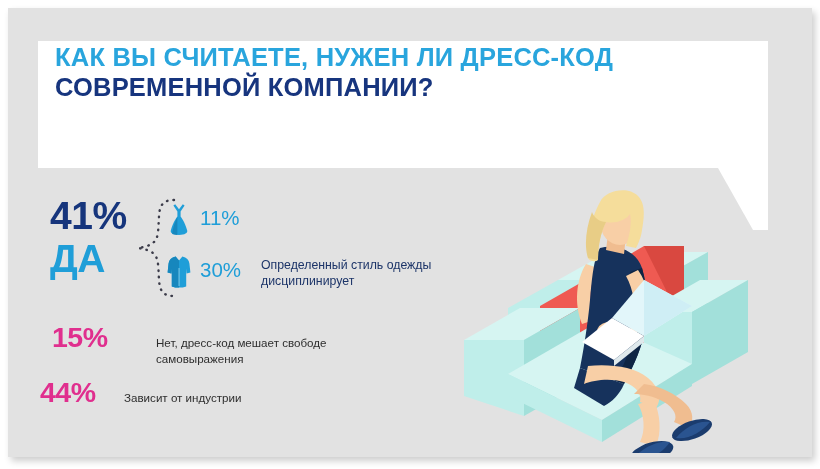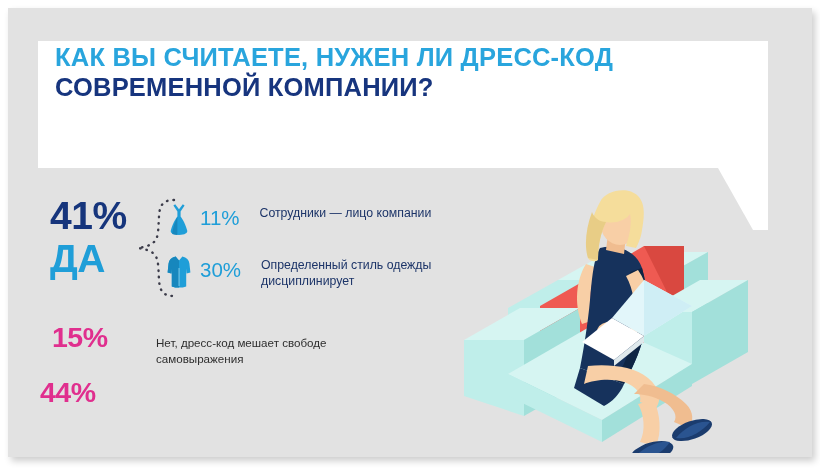--- a/index.html
+++ b/index.html
@@ -194,21 +194,20 @@
     <div class="subrow r1">
       <svg class="garment-icon" viewBox="0 0 26 34">
         <path d="M9.2 1.2 L13 6.2 L16.8 1.2 L18.6 2.6 L14.6 8.4 L14.6 13.5
                  C14.6 13.5 19 19 21.2 27.6 C21.8 30 19 32 13 32
                  C7 32 4.2 30 4.8 27.6 C7 19 11.4 13.5 11.4 13.5
                  L11.4 8.4 L7.4 2.6 Z" fill="#1f9ed8"></path>
         <path d="M11.4 13.8 L11.4 31.9 C9.2 31.8 7.4 31.5 6.1 31
                  C7.4 22.5 10 16.6 11.4 13.8 Z" fill="#1787bd"></path>
       </svg>
       <span class="sub-pct">11%</span>
-      <span class="sub-text">Сотрудники —  лицо компании</span>
     </div>
 
     <div class="subrow r2">
       <svg class="garment-icon" viewBox="0 0 26 34">
         <path d="M9.6 1.4 L13 5.4 L16.4 1.4 C20.6 2.4 23 4.6 23.4 8.4
                  L24.4 17.6 L20.6 18.6 L20.2 13.4 L20.2 31.4
                  C18 32.2 15.6 32.6 13 32.6 C10.4 32.6 8 32.2 5.8 31.4
                  L5.8 13.4 L5.4 18.6 L1.6 17.6 L2.6 8.4
                  C3 4.6 5.4 2.4 9.6 1.4 Z" fill="#1f9ed8"></path>
         <path d="M9.6 1.4 L13 5.4 L13 32.6 C10.4 32.6 8 32.2 5.8 31.4
@@ -220,20 +219,21 @@
       <span class="sub-text">Определенный стиль одежды дисциплинирует</span>
     </div>
 
     <div class="magrow m1">
       <span class="mag-pct">15%</span>
       <span class="mag-text">Нет, дресс-код мешает свободе самовыражения</span>
     </div>
 
     <div class="magrow m2">
       <span class="mag-pct">44%</span>
+      <span class="mag-text">Зависит от индустрии</span>
     </div>
 
     <svg class="illustration" viewBox="0 0 330 265">
 
       <polygon points="60,120 110,92 210,92 210,150 60,178" fill="#bfeeea"></polygon>
 
       <polygon points="110,92 160,64 260,64 210,92" fill="#d6f5f2"></polygon>
 
       <polygon points="210,92 260,64 260,122 210,150" fill="#a2e0da"></polygon>
 

